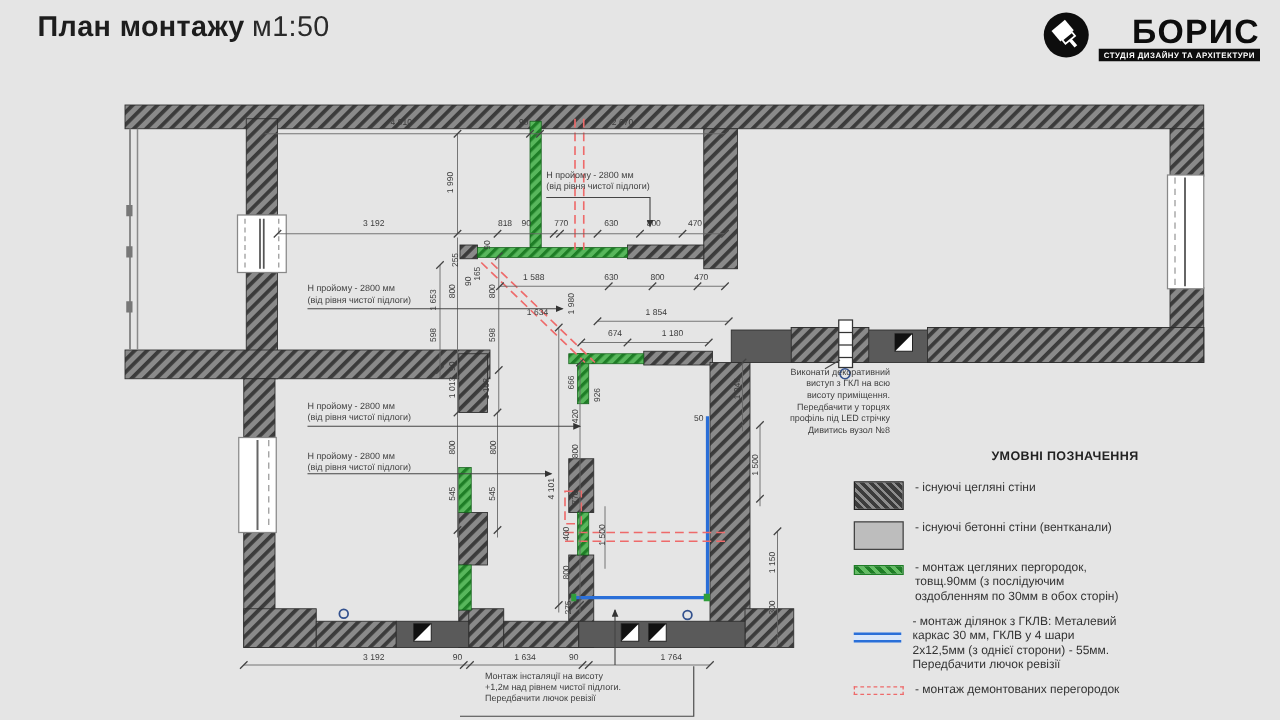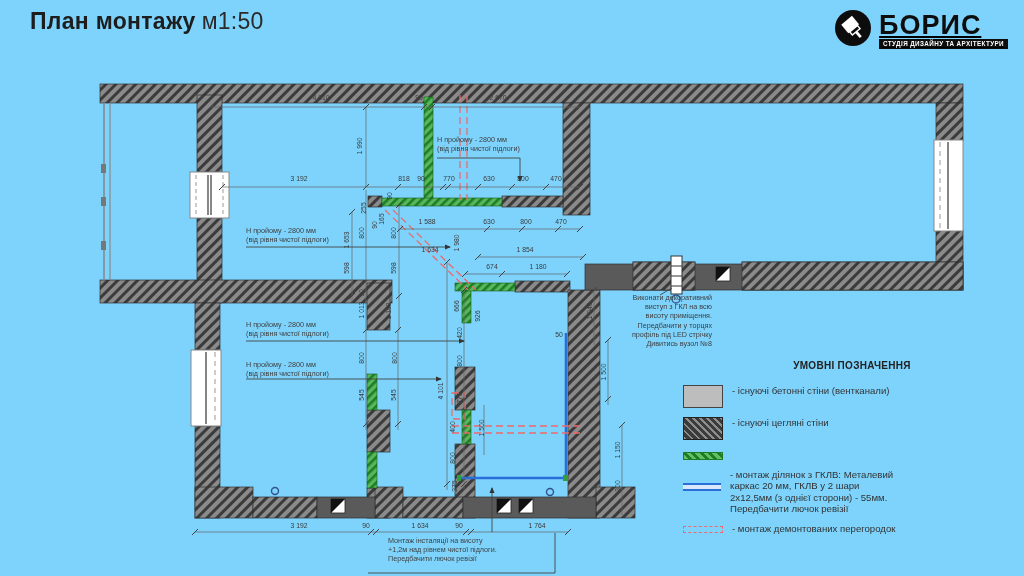--- a/index.html
+++ b/index.html
@@ -1,23 +1,23 @@
 <!DOCTYPE html>
 <html><head>
 <meta charset="utf-8">
 <style>
   html,body{margin:0;padding:0;background:#fff;}
-  #stage{position:relative;width:1024px;height:576px;background:#7dd3fc;overflow:hidden;
+  #stage{position:relative;width:1024px;height:576px;background:#e5e5e5;overflow:hidden;
          font-family:"Liberation Sans",sans-serif;}
   
   .title{position:absolute;left:30px;top:8px;font-size:23px;color:#1d1d1d;letter-spacing:.3px;}
   .title b{font-weight:700;}
   .title .scale{font-weight:400;color:#2a2a2a;margin-left:6px;}
   .logo{position:absolute;right:16px;top:8px;display:flex;align-items:center;gap:6px;}
-  .logo-text{display:flex;flex-direction:column;align-items:flex-start;text-decoration:underline;}
+  .logo-text{display:flex;flex-direction:column;align-items:flex-end;}
   .logo-name{font-weight:700;font-size:27px;line-height:26px;color:#0d0d0d;letter-spacing:1px;}
   .logo-tag{background:#0d0d0d;color:#fff;font-size:6.3px;letter-spacing:.4px;
             padding:1.5px 4px;margin-top:1px;white-space:nowrap;font-weight:700;}
   
   #plan{position:absolute;left:0;top:0;width:1024px;height:576px;}
   
   .ann{position:absolute;font-size:7.2px;line-height:1.28;color:#3f3f3f;white-space:pre;
        pointer-events:none;}
   .ann.right{transform:translateX(-100%);text-align:right;}
   
@@ -318,37 +318,40 @@
 Дивитись вузол №8</div>
       <div class="ann" style="left: 388px; top: 536px;">Монтаж інсталяції на висоту
 +1,2м над рівнем чистої підлоги.
 Передбачити лючок ревізії</div>
     </div>
 
   <div id="legend">
     <div class="legend-title">УМОВНІ ПОЗНАЧЕННЯ</div>
     <div id="legend-items">
   <div class="legend-item">
+    <div class="swatch brick"></div>
+    <div class="legend-label">- існуючі  цегляні стіни</div>
+  </div>
+
+  <div class="legend-item">
     <div class="swatch concrete"></div>
     <div class="legend-label">- існуючі  бетонні стіни (вентканали)</div>
   </div>
 
   <div class="legend-item">
-    <div class="swatch brick"></div>
-    <div class="legend-label">- існуючі  цегляні стіни</div>
-  </div>
-
-  <div class="legend-item">
     <div class="swatch green"></div>
+    <div class="legend-label">- монтаж цегляних пергородок,
+товщ.90мм (з послідуючим
+оздобленням по 30мм в обох сторін)</div>
   </div>
 
   <div class="legend-item">
     <div class="swatch blue"></div>
     <div class="legend-label">- монтаж ділянок з ГКЛВ: Металевий
-каркас 20 мм, ГКЛВ у 2 шари
+каркас 30 мм, ГКЛВ у 4 шари
 2х12,5мм (з однієї сторони) - 55мм.
 Передбачити лючок ревізії</div>
   </div>
 
   <div class="legend-item">
     <div class="swatch reddash"></div>
     <div class="legend-label">- монтаж демонтованих перегородок</div>
   </div>
 </div>
   </div>

